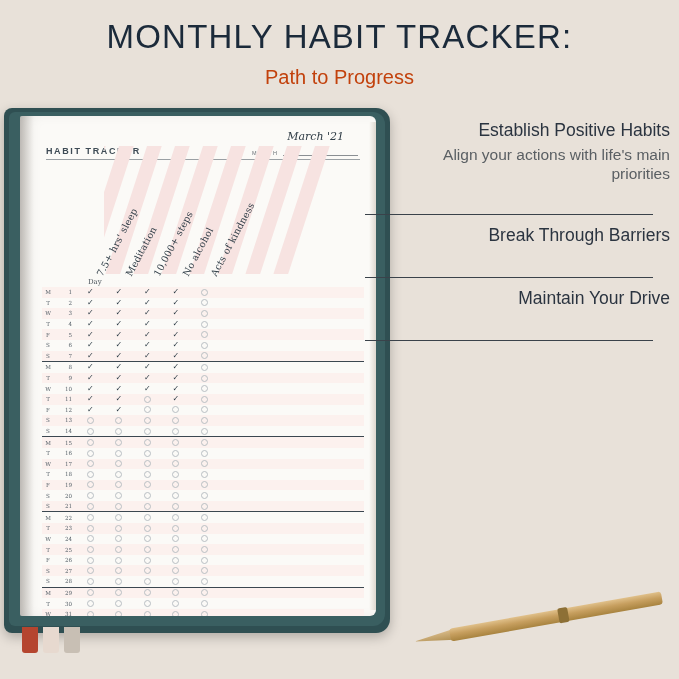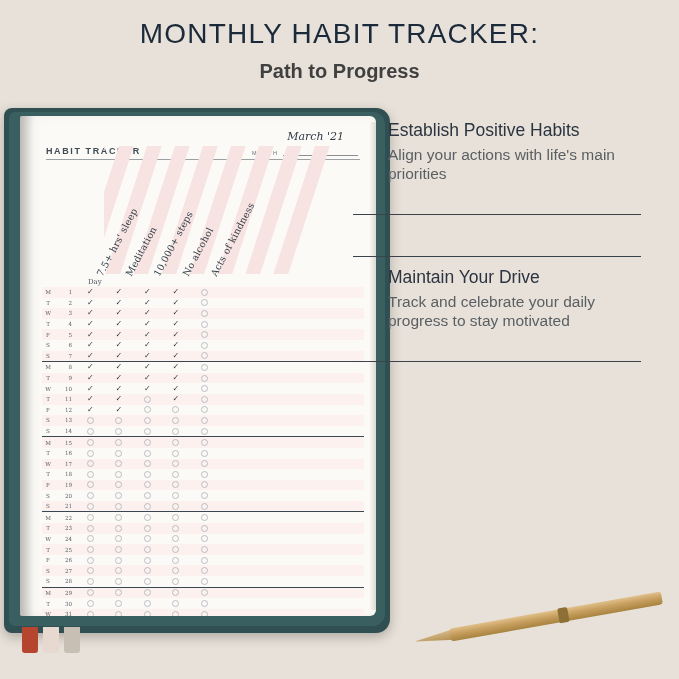--- a/index.html
+++ b/index.html
@@ -14,32 +14,32 @@
     overflow: hidden;
     position: relative;
   }
 
   
   .header {
     text-align: center;
     padding-top: 18px;
   }
   .title {
-    font-size: 28px;
+    font-size: 33px;
     letter-spacing: 1.2px;
     color: #1b2a3a;
     font-weight: 400;
     font-family: "Liberation Sans", sans-serif;
     margin: 0;
   }
   .subtitle {
     font-size: 20px;
-    color: #404040;
+    color: #c2410c;
     margin-top: 10px;
-    font-weight: 700;
+    font-weight: 400;
   }
 
   
   .book {
     position: absolute;
     left: 4px;
     top: 108px;
     width: 386px;
     height: 540px;
   }
@@ -246,25 +246,25 @@
     position: absolute;
     font-size: 8px;
     color: #2b3a44;
     line-height: 1;
     font-family: "DejaVu Sans", sans-serif;
   }
 
   
   .notes {
     position: absolute;
-    left: 388px;
+    left: 400px;
     top: 120px;
     width: 270px;
     color: #44474a;
-    text-align: left;
+    text-align: right;
   }
   .note {
     margin-bottom: 22px;
   }
   .note h3 {
     margin: 0 0 4px 0;
     font-size: 17.5px;
     font-weight: 400;
     color: #2b3440;
   }
@@ -1045,29 +1045,29 @@
   <div class="note">
     <h3>Establish Positive Habits</h3>
     <p>Align your actions with life's main priorities</p>
   </div>
   <div class="leader">
     <div class="line"></div>
 
   </div>
 
   <div class="note">
+    <h3>Break Through Barriers</h3>
   </div>
   <div class="leader">
     <div class="line"></div>
 
   </div>
 
   <div class="note">
     <h3>Maintain Your Drive</h3>
-    <p>Track and celebrate your daily progress to stay motivated</p>
   </div>
   <div class="leader">
     <div class="line"></div>
 
   </div>
 
 </div>
 
 <div class="pen">
   <div class="pen-tip"></div>

